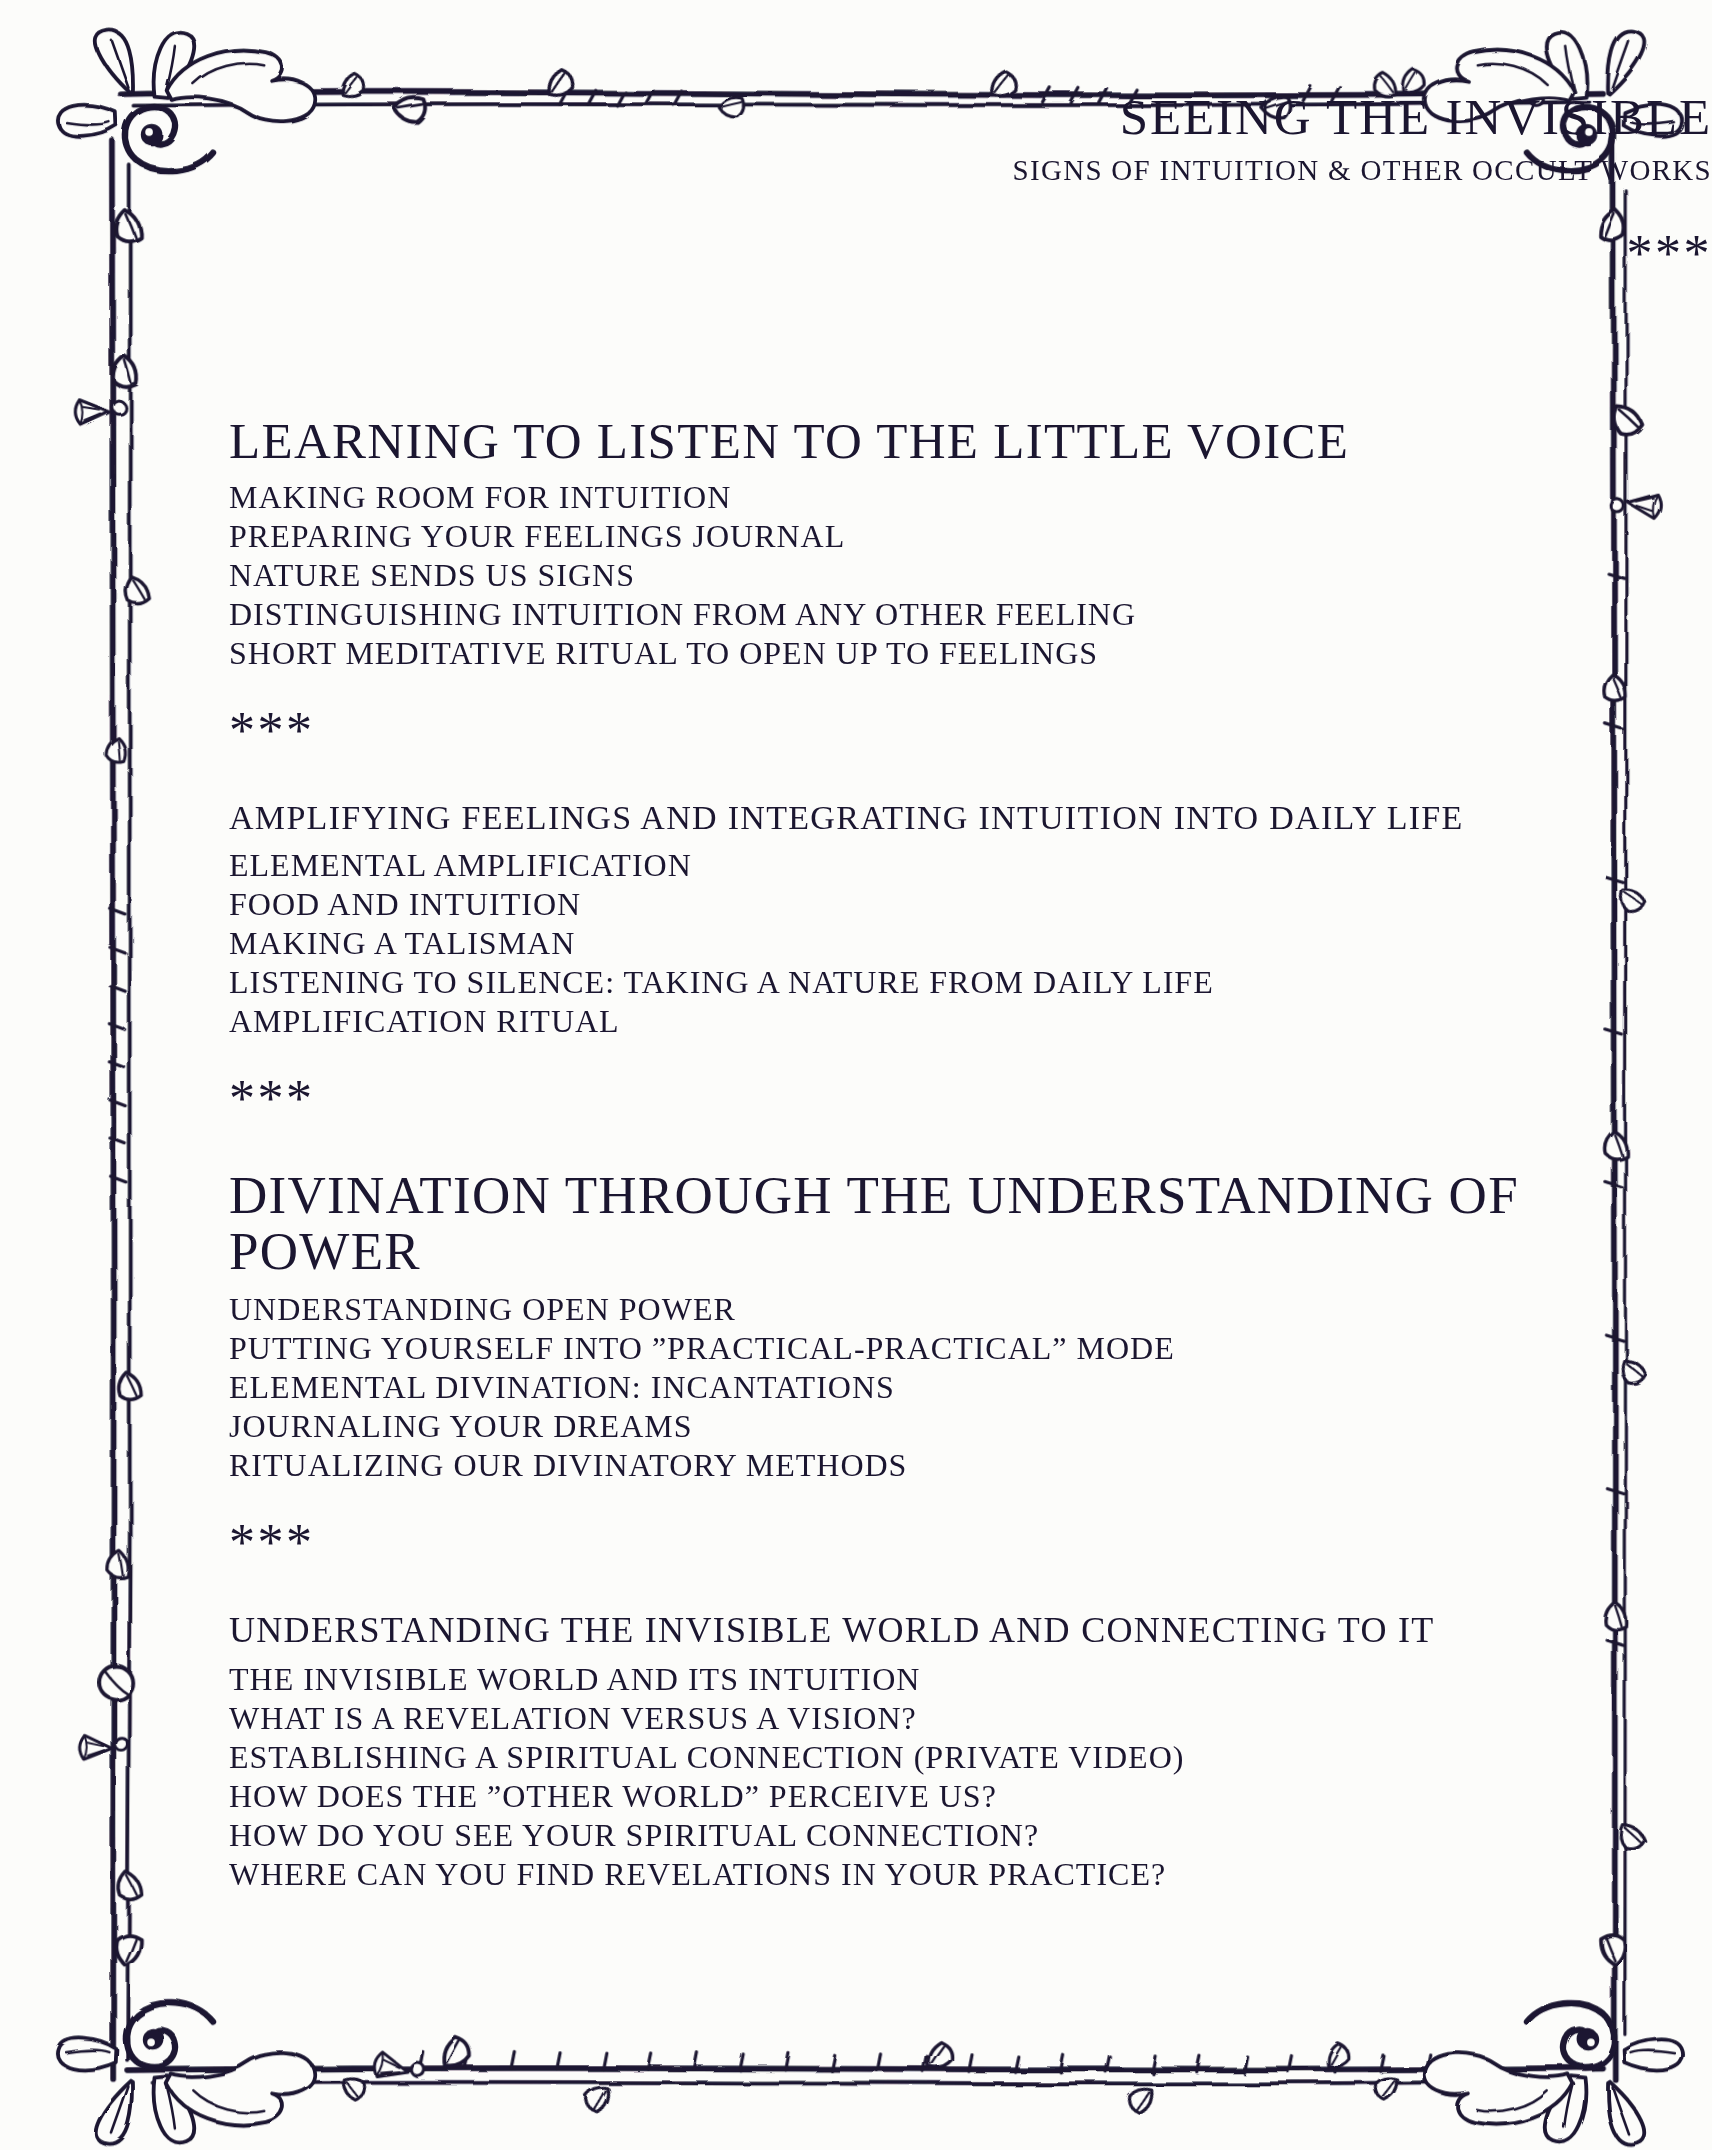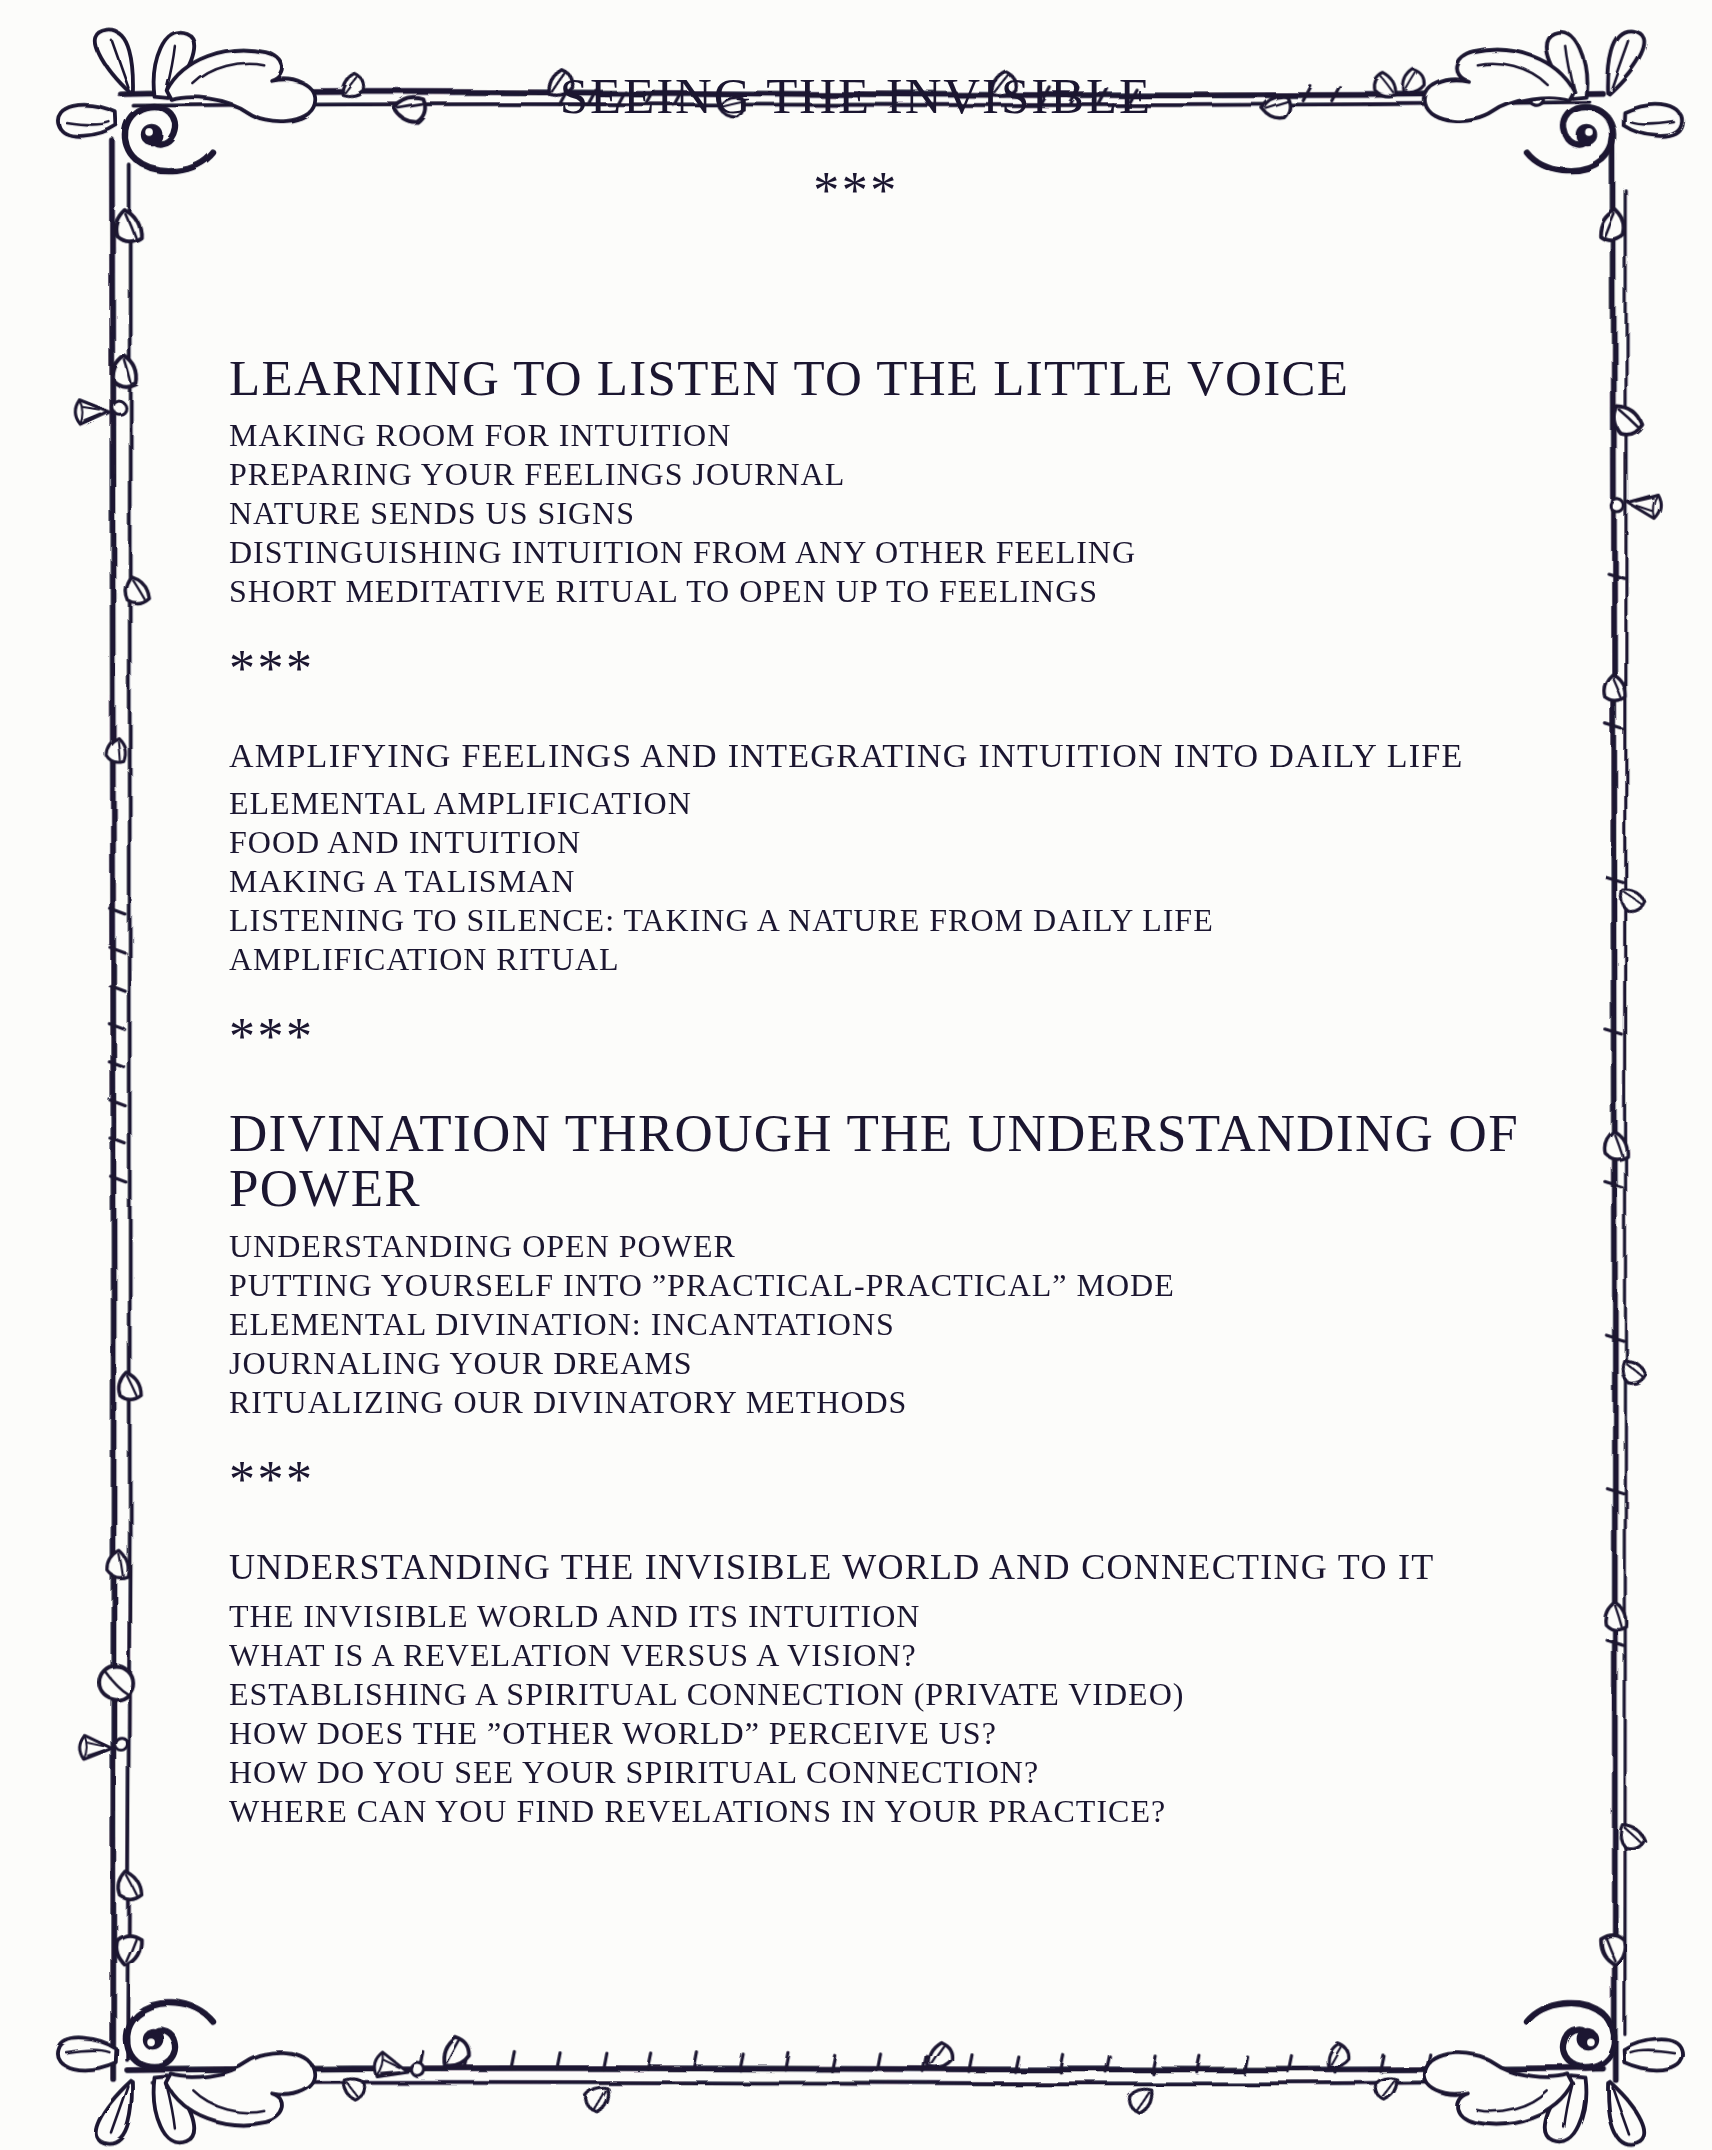--- a/index.html
+++ b/index.html
@@ -16,21 +16,21 @@
     overflow:hidden;
   }
   .border-svg{
     position:absolute;left:0;top:0;width:1712px;height:2151px;
     color:var(--ink);
   }
   .lf{fill:var(--paper);stroke:currentColor;stroke-width:6;stroke-linejoin:round;}
   .lv{fill:none;stroke:currentColor;stroke-width:4;stroke-linecap:round;}
   .ln{fill:none;stroke:currentColor;stroke-linecap:round;}
   .content{position:absolute;left:0;top:0;right:0;}
-  .header{text-align:center;padding-top:71px;}
+  .header{text-align:right;padding-top:92px;}
   .title{
     font-size:51px;line-height:1;margin:0;font-weight:normal;
     letter-spacing:1.9px;
   }
   .subtitle{
     font-size:29px;line-height:1;margin-top:12.7px;letter-spacing:1.3px;
   }
   .sep{
     font-size:52px;line-height:38px;letter-spacing:2.5px;font-weight:normal;
   }
@@ -134,20 +134,21 @@
     <use href="#corner"></use>
     <use href="#corner" transform="translate(2737,0) scale(-1,1)"></use>
     <use href="#corner" transform="translate(0,3420) scale(1,-1)"></use>
     <use href="#corner" transform="translate(2737,3420) scale(-1,-1)"></use>
   </g>
 </svg>
 
 <div class="content">
   <header class="header">
     <h1 class="title">SEEING THE INVISIBLE</h1>
+    <div class="subtitle">SIGNS OF INTUITION &amp; OTHER OCCULT WORKS</div>
     <div class="sep sep-center">***</div>
   </header>
 
   <main>
     <section>
       <h2 class="h-xl">LEARNING TO LISTEN TO THE LITTLE VOICE</h2>
       <p class="item">MAKING ROOM FOR INTUITION</p>
       <p class="item">PREPARING YOUR FEELINGS JOURNAL</p>
       <p class="item">NATURE SENDS US SIGNS</p>
       <p class="item">DISTINGUISHING INTUITION FROM ANY OTHER FEELING</p>

